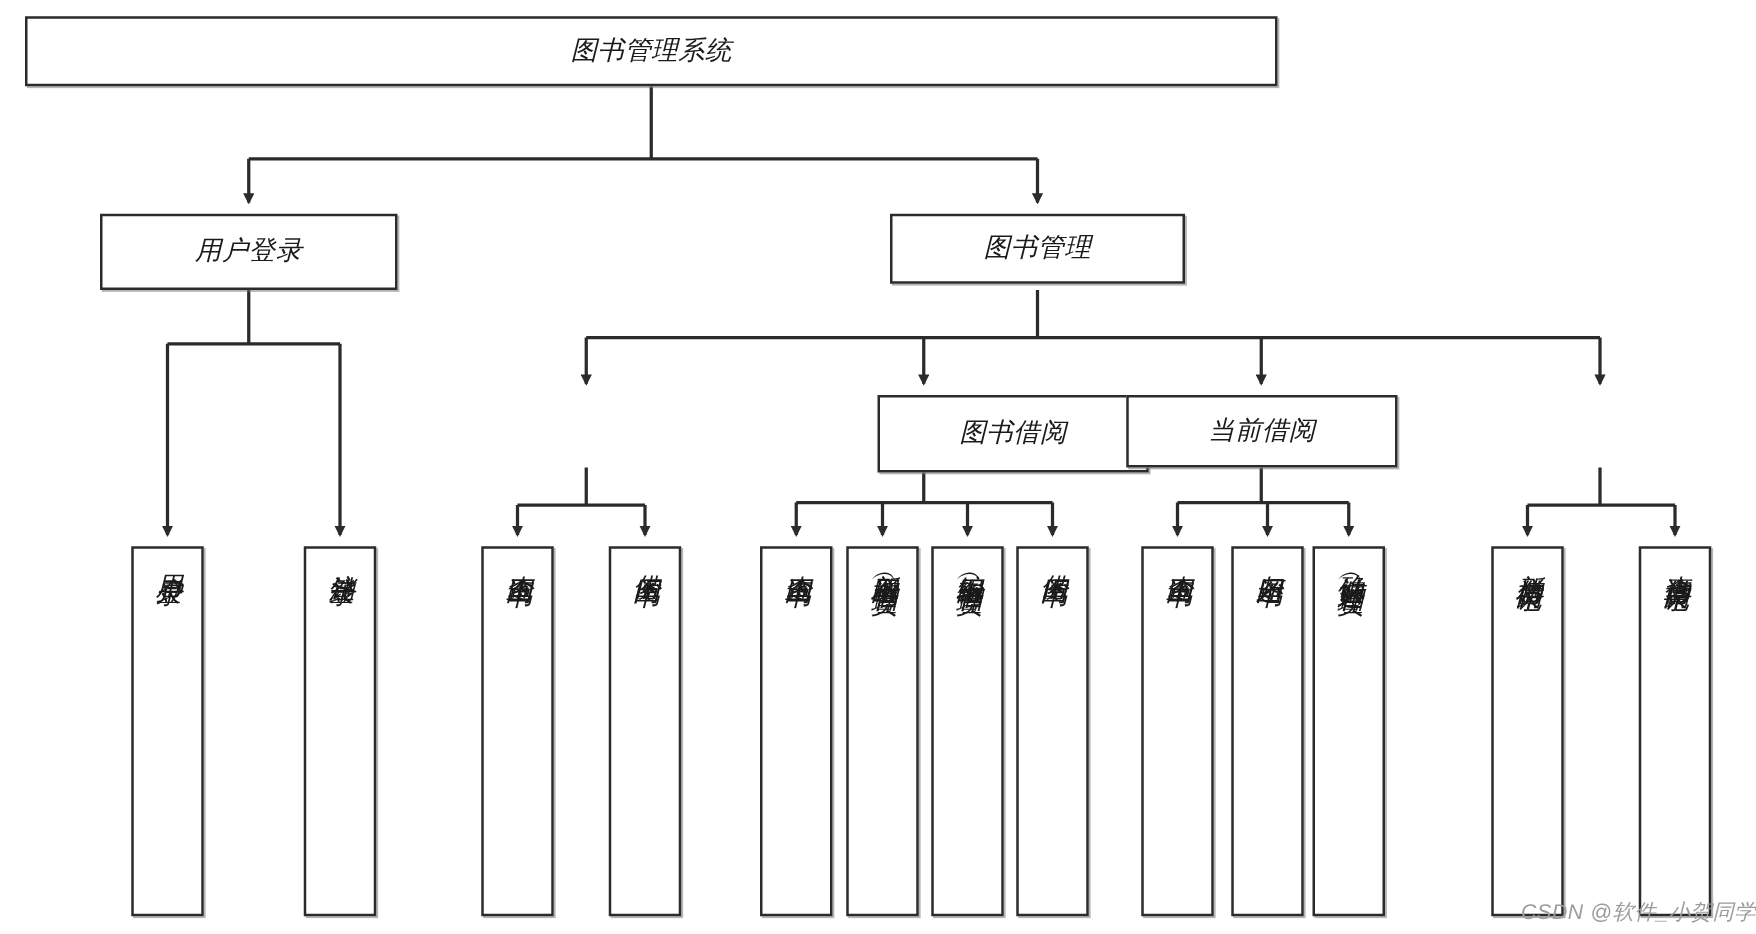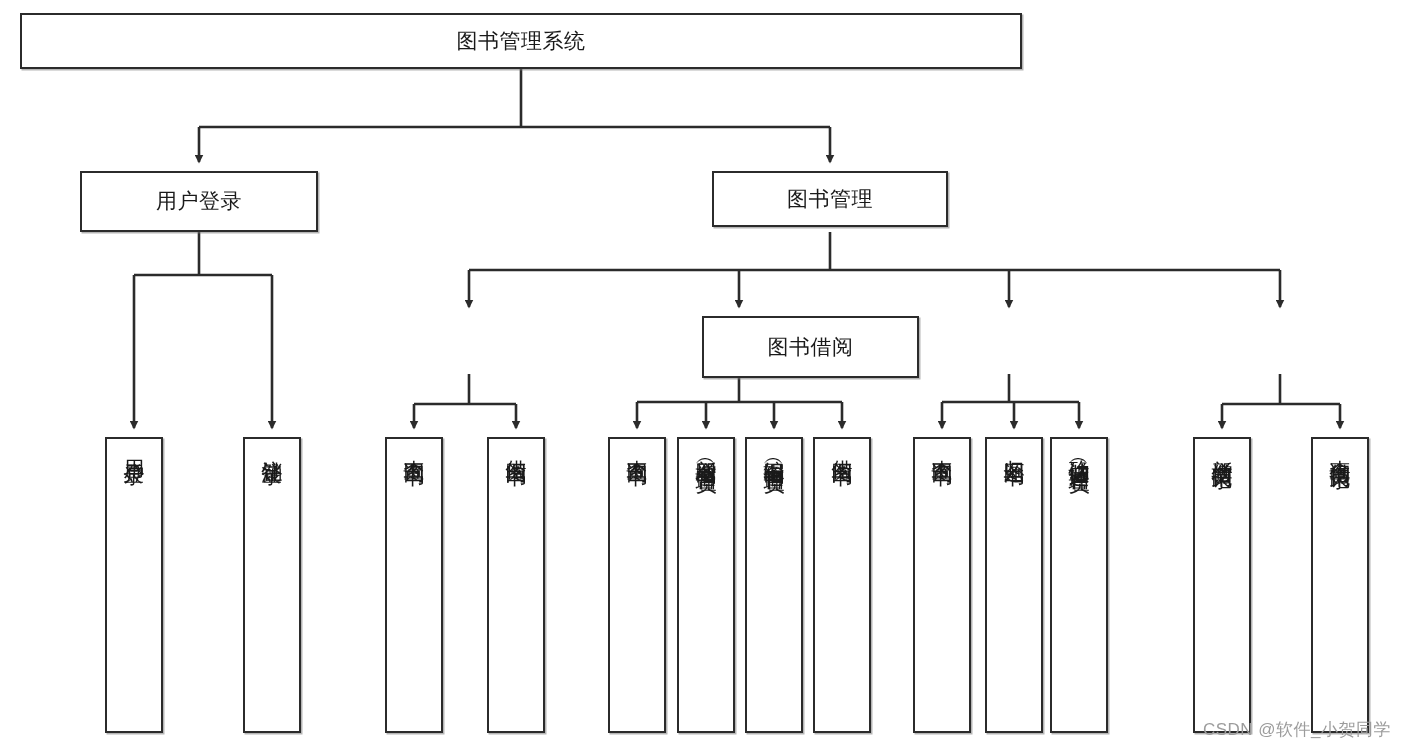--- a/index.html
+++ b/index.html
@@ -11,20 +11,21 @@
     width: 1405px;
     height: 747px;
     font-family: "Liberation Sans", "DejaVu Sans", sans-serif;
     overflow: hidden;
     position: relative;
   }
   #diagram-root {
     position: relative;
     width: 1405px;
     height: 747px;
+    font-style: italic;
   }
   svg.connectors {
     position: absolute;
     left: 0;
     top: 0;
     width: 1405px;
     height: 747px;
     pointer-events: none;
   }
   .node {
@@ -51,21 +52,21 @@
   }
   .node.vertical .node-label {
     writing-mode: vertical-rl;
     text-orientation: upright;
     white-space: nowrap;
     letter-spacing: 2px;
     font-size: 21px;
   }
   #watermark {
     position: absolute;
-    right: 14px;
+    right: 0;
     bottom: 6px;
     font-size: 17px;
     color: #9c9c9c;
     white-space: nowrap;
     letter-spacing: 0.5px;
   }
 </style>
 </head>
 <body>
 
@@ -129,20 +130,23 @@
   <div class="node" id="node-l2-0" style="left: 80px; top: 171px; width: 238px; height: 61px;">
     <span class="node-label">用户登录</span>
   </div>
   <div class="node" id="node-l2-1" style="left: 712px; top: 171px; width: 236px; height: 56px;">
     <span class="node-label">图书管理</span>
   </div>
 
   <div class="node" id="node-l3-1" style="left: 668px; top: 316px; width: 217px; height: 62px; margin-left: 34px;">
     <span class="node-label">图书借阅</span>
   </div>
+  <div class="node" id="node-l3-2" style="left: 901px; top: 316px; width: 217px; height: 58px;">
+    <span class="node-label">当前借阅</span>
+  </div>
 
   <div class="node vertical" id="node-leaf-0" style="left: 105px; top: 437px; width: 58px; height: 296px;">
     <span class="node-label">用户登录</span>
   </div>
   <div class="node vertical" id="node-leaf-1" style="left: 243px; top: 437px; width: 58px; height: 296px;">
     <span class="node-label">注销登录</span>
   </div>
   <div class="node vertical" id="node-leaf-2" style="left: 385px; top: 437px; width: 58px; height: 296px;">
     <span class="node-label">查询图书</span>
   </div>

